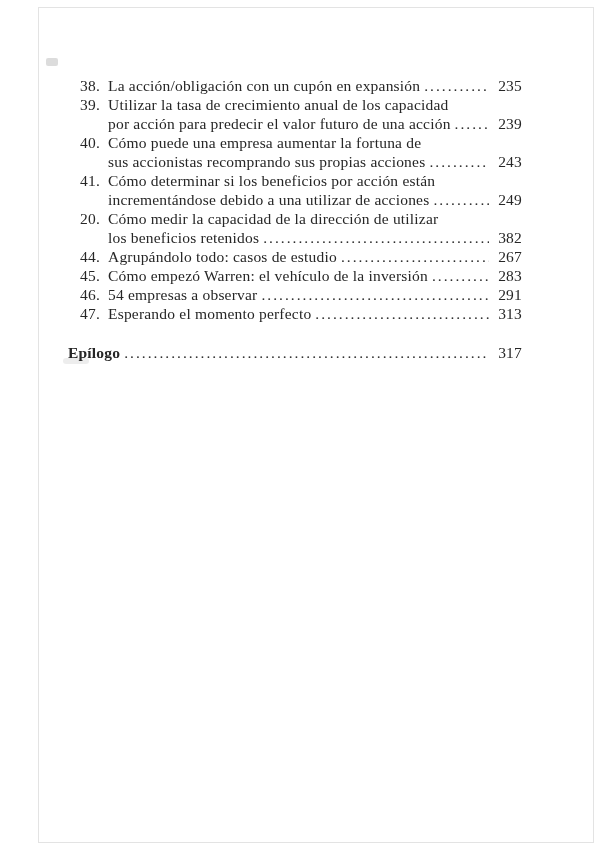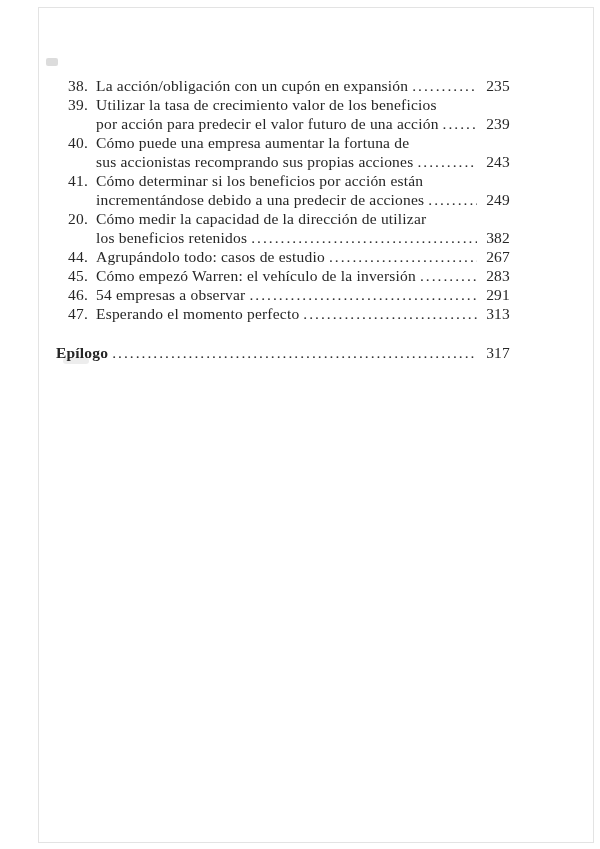--- a/index.html
+++ b/index.html
@@ -41,21 +41,21 @@
     left: 63px;
     top: 358px;
     width: 26px;
     height: 6px;
     background: #e6e6e6;
     border-radius: 3px;
     opacity: 0.7;
   }
   .toc {
     position: absolute;
-    left: 56px;
+    left: 68px;
     top: 76px;
     width: 454px;
     font-size: 15.5px;
     line-height: 19px;
     letter-spacing: 0.2px;
   }
   .row {
     display: flex;
     align-items: flex-start;
   }
@@ -122,21 +122,21 @@
           <div class="line last">
             <span class="txt">La acción/obligación con un cupón en expansión</span>
             <span class="leader"></span>
             <span class="pg">235</span>
           </div>
         </div>
       </div>
       <div class="row">
         <span class="num">39.</span>
         <div class="body">
-          <div class="line"><span class="txt">Utilizar la tasa de crecimiento valor de los beneficios</span></div>
+          <div class="line"><span class="txt">Utilizar la tasa de crecimiento anual de los capacidad</span></div>
           <div class="line last">
             <span class="txt">por acción para predecir el valor futuro de una acción</span>
             <span class="leader"></span>
             <span class="pg">239</span>
           </div>
         </div>
       </div>
       <div class="row">
         <span class="num">40.</span>
         <div class="body">
@@ -146,21 +146,21 @@
             <span class="leader"></span>
             <span class="pg">243</span>
           </div>
         </div>
       </div>
       <div class="row">
         <span class="num">41.</span>
         <div class="body">
           <div class="line"><span class="txt">Cómo determinar si los beneficios por acción están</span></div>
           <div class="line last">
-            <span class="txt">incrementándose debido a una predecir de acciones</span>
+            <span class="txt">incrementándose debido a una utilizar de acciones</span>
             <span class="leader"></span>
             <span class="pg">249</span>
           </div>
         </div>
       </div>
       <div class="row">
         <span class="num">20.</span>
         <div class="body">
           <div class="line"><span class="txt">Cómo medir la capacidad de la dirección de utilizar</span></div>
           <div class="line last">

